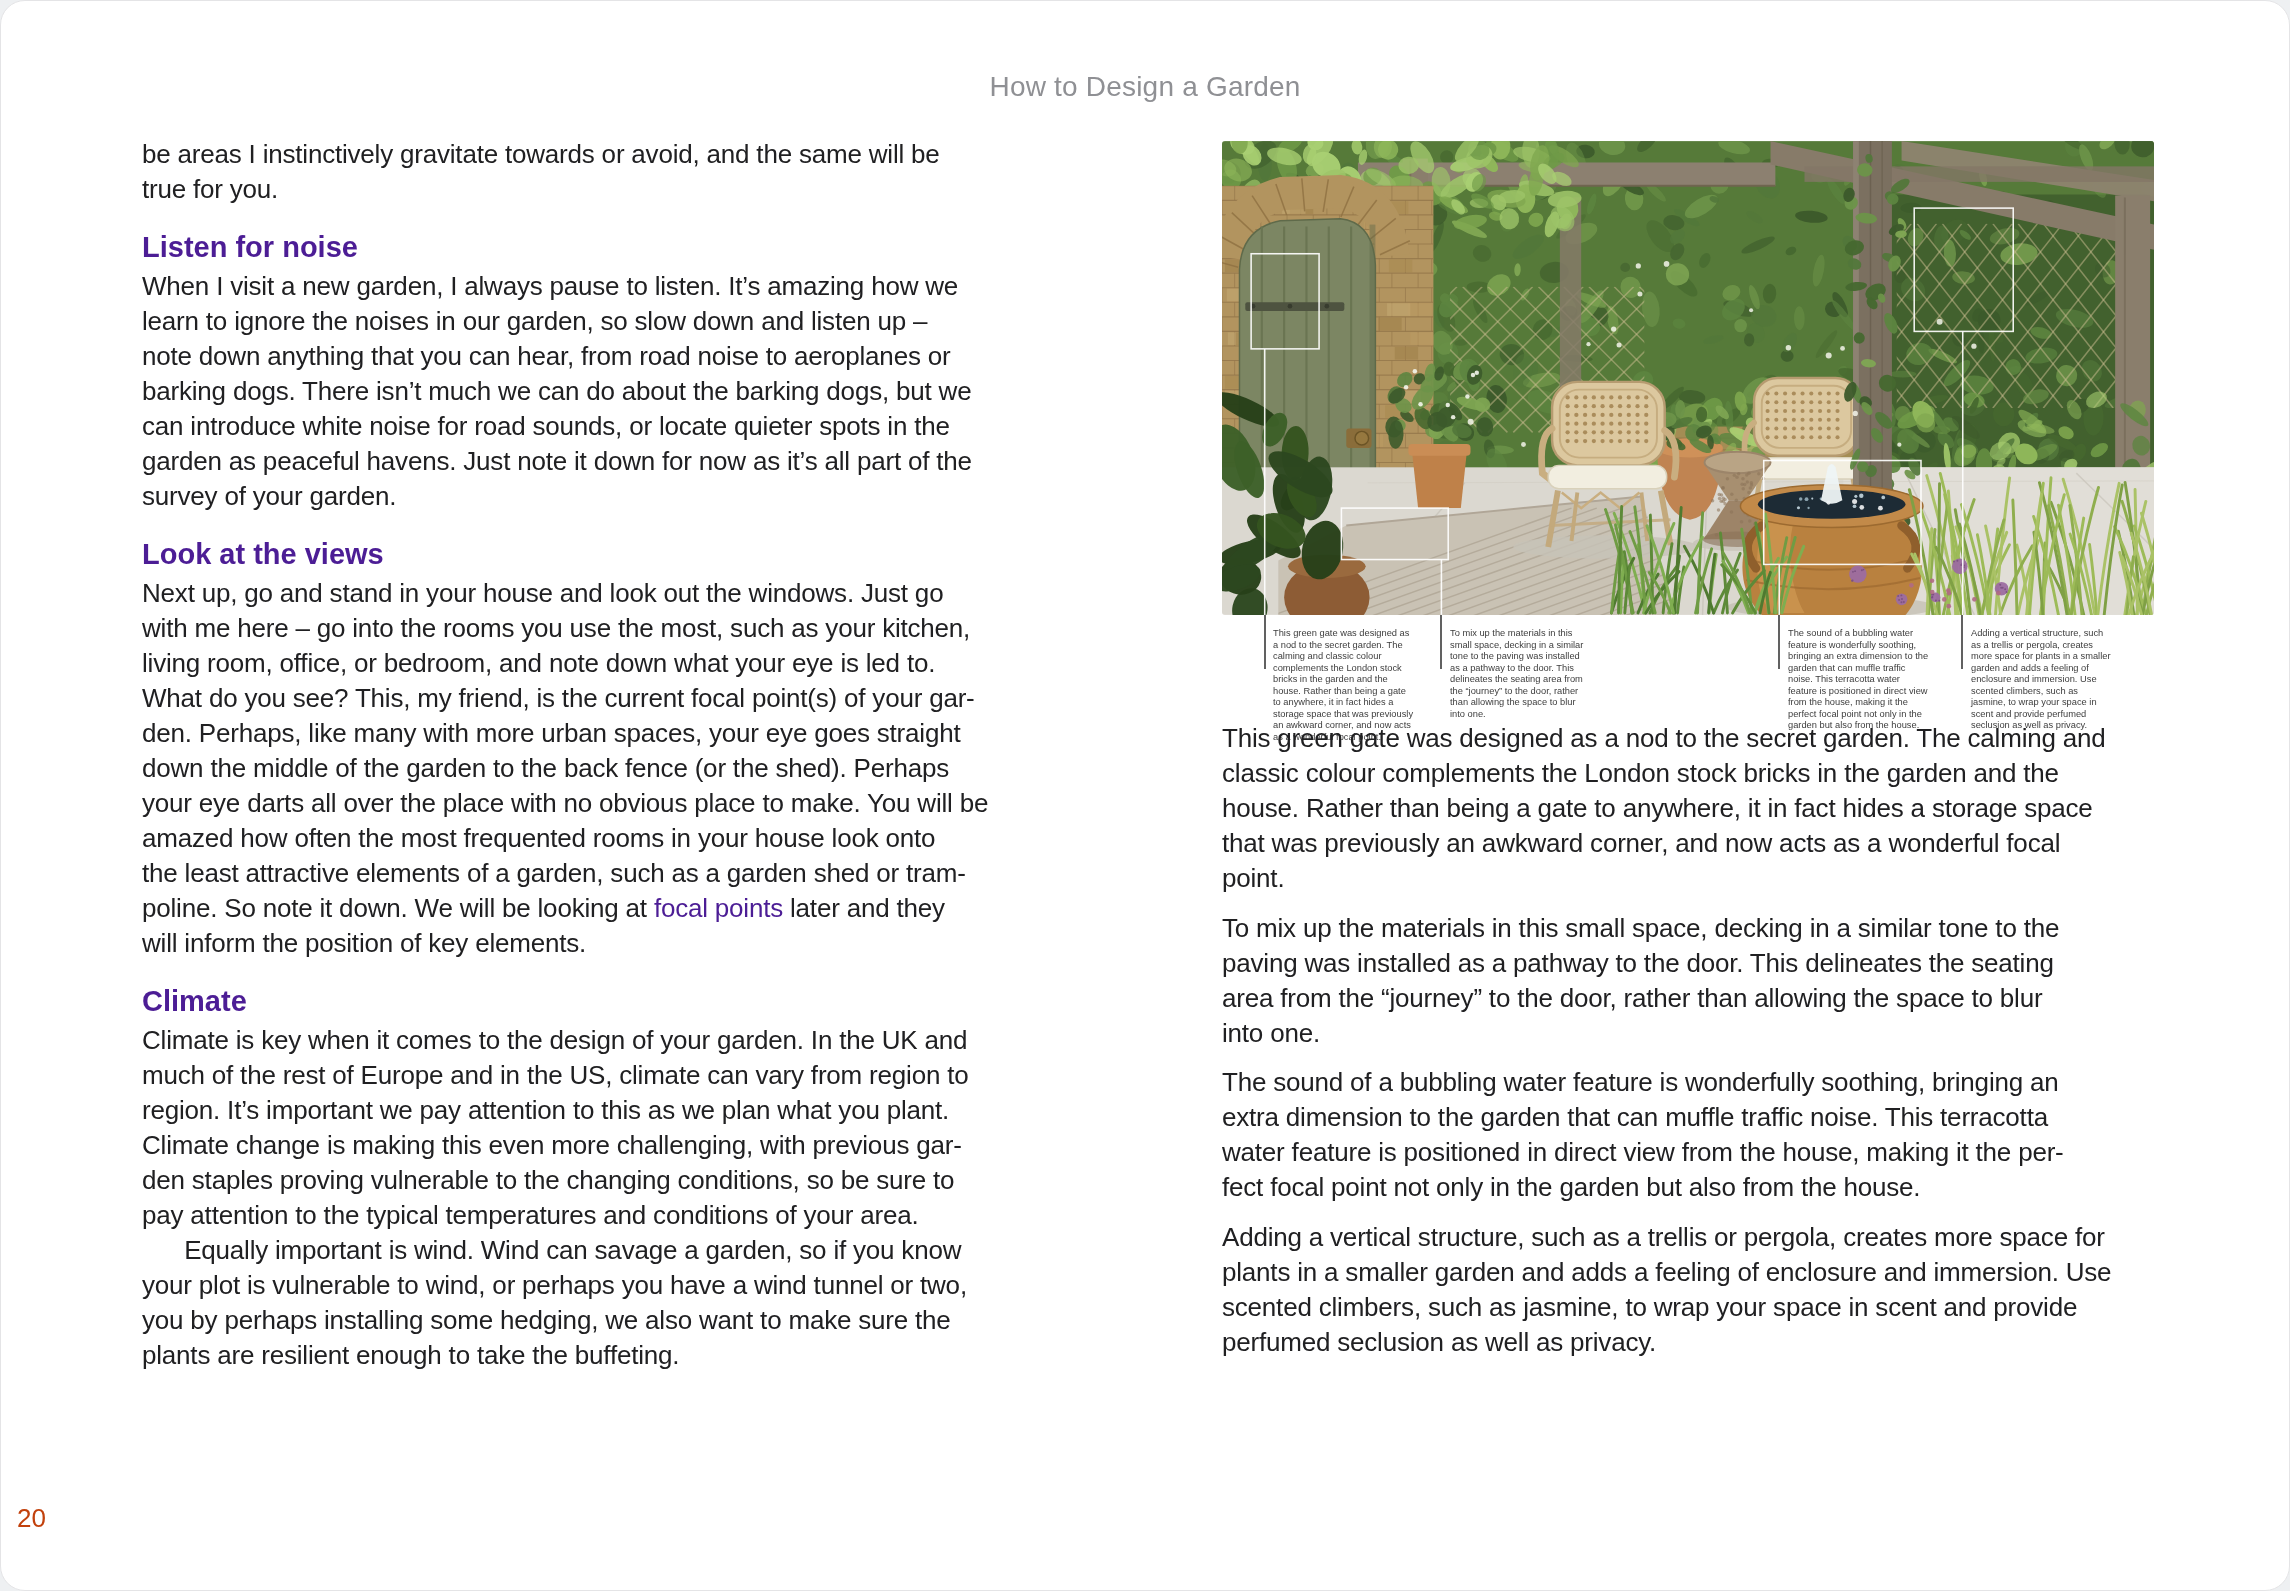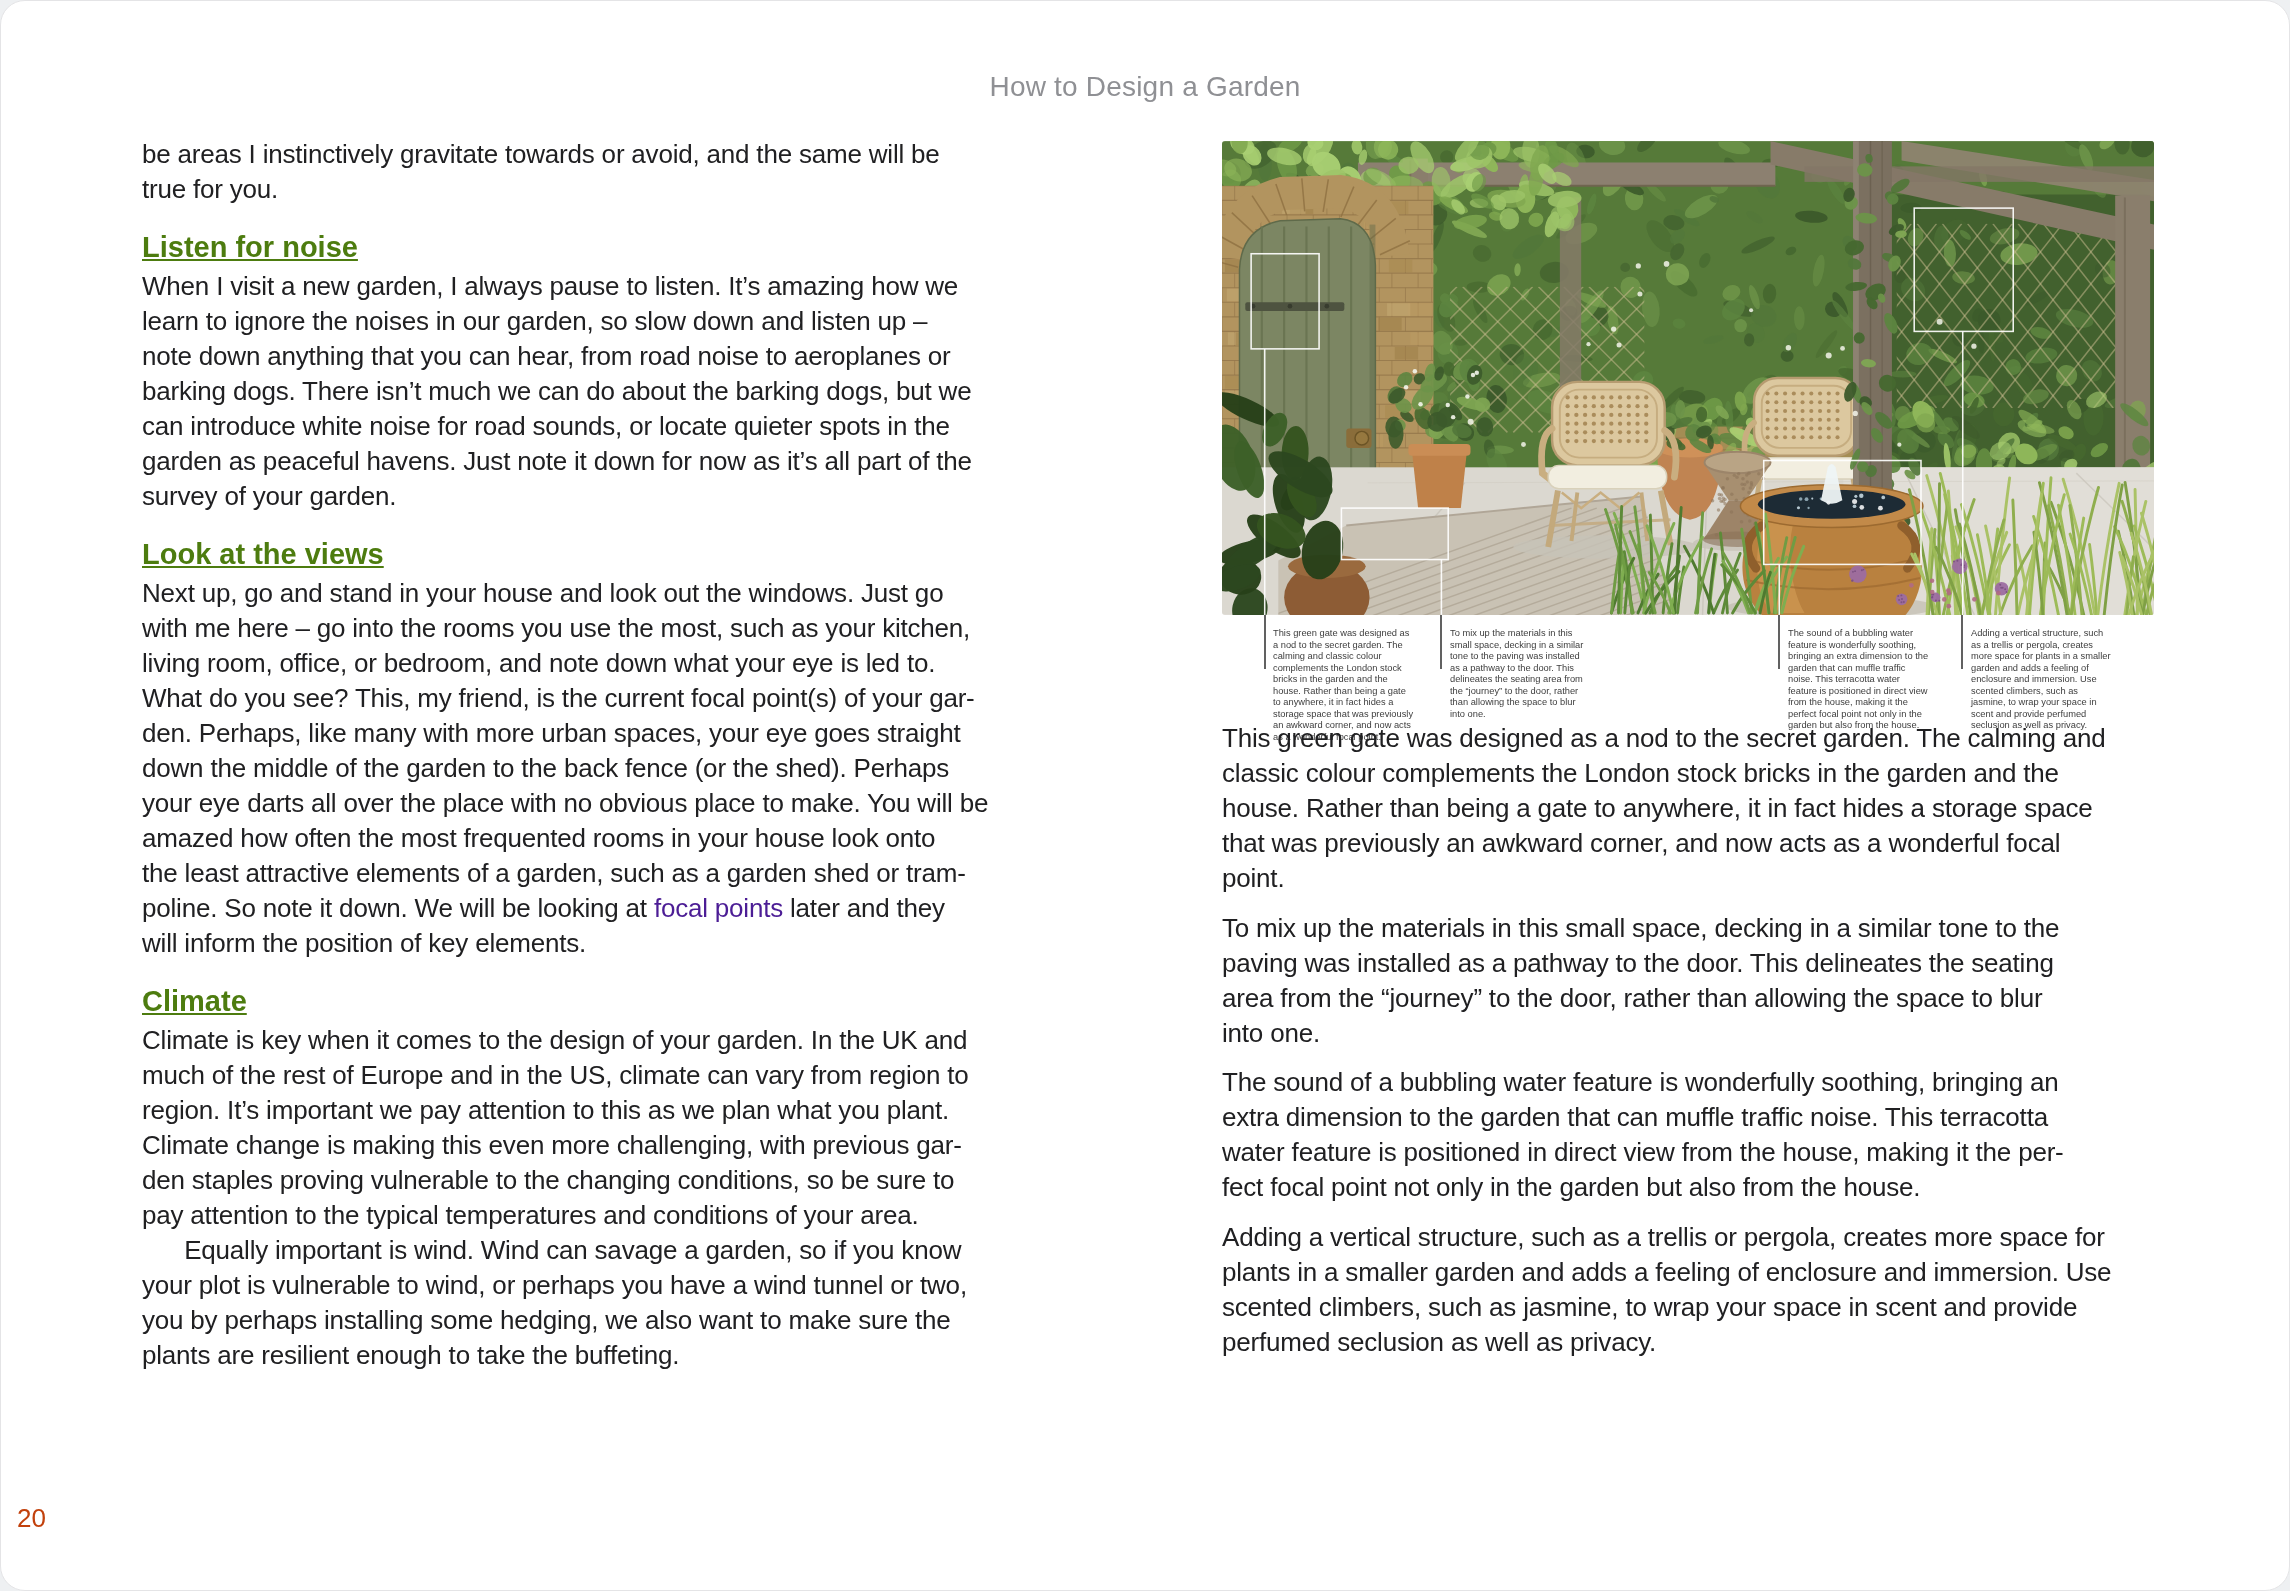--- a/index.html
+++ b/index.html
@@ -4,21 +4,21 @@
 <style>
   html,body{margin:0;padding:0;background:#eef0f2;}
   .page{position:relative;width:2290px;height:1591px;background:#ffffff;
         border:1.9px solid #e4e4e6;border-radius:25px;overflow:hidden;box-sizing:border-box;
         font-family:"Liberation Sans","DejaVu Sans",sans-serif;}
   .app-header{position:absolute;top:70px;left:0;width:100%;text-align:center;
         font-size:28px;font-weight:400;color:#8f9094;letter-spacing:0.2px;}
   .col-left{position:absolute;left:141px;top:136px;width:936px;color:#202022;}
   .body-par{font-size:26px;line-height:35px;letter-spacing:-0.2px;color:#202022;}
   .tline{white-space:nowrap;}
-  .sec-head{font-size:29px;font-weight:600;color:#4d7c0f;margin:24px 0 4.9px 0;letter-spacing:0;text-decoration:underline;}
+  .sec-head{font-size:29px;font-weight:600;color:#4c1d95;margin:24px 0 4.9px 0;letter-spacing:0;}
   .link{color:#4c1d95;}
   .col-right{position:absolute;left:1221px;top:140px;width:932px;}
   .photo-wrap{position:relative;width:932px;height:474px;}
   .photo-wrap svg{display:block;}
   .cap-stub{position:absolute;width:1.9px;background:#616161;top:474px;height:54px;}
   .caption{position:absolute;top:487px;width:142px;font-size:9.3px;line-height:11.5px;
         color:#3d3d3d;}
   .r-paras{position:absolute;top:580px;left:0;width:932px;}
   .r-par{margin:0 0 14.6px 0;}
   .page-num{position:absolute;top:1502px;left:0;width:100%;text-align:left;

